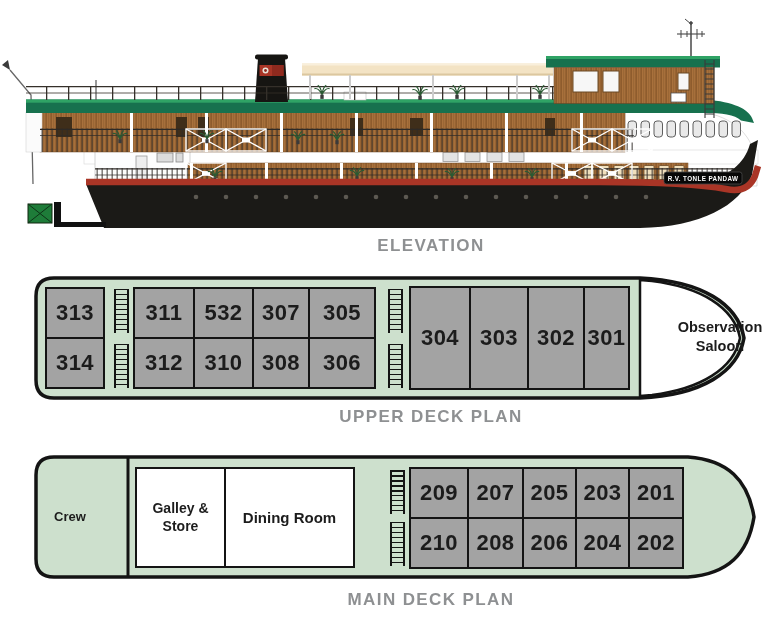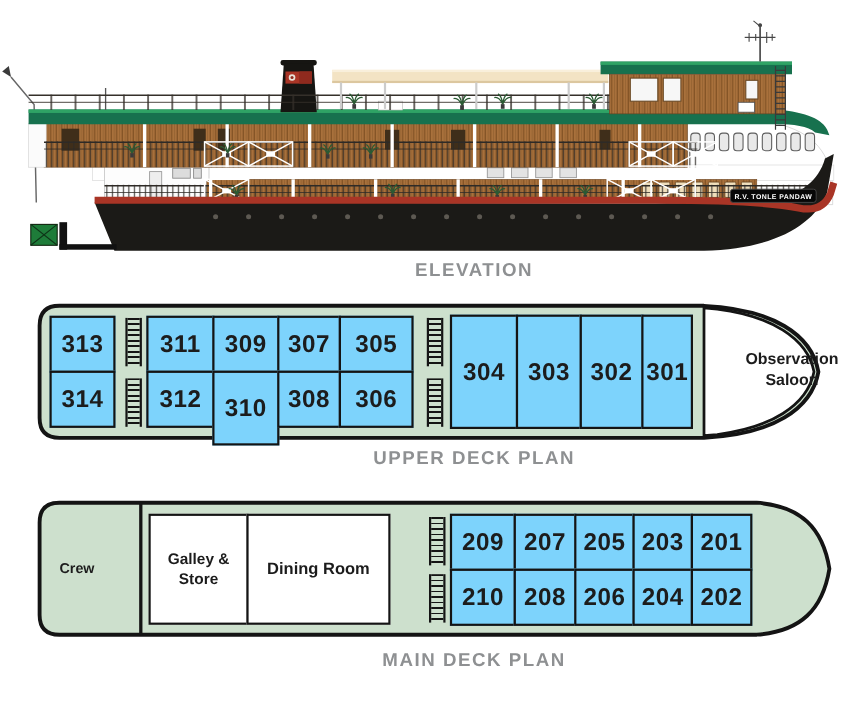--- a/index.html
+++ b/index.html
@@ -12,21 +12,21 @@
   .f-saloon{fill:#ffffff;stroke:var(--outline);stroke-width:2.5;}
   .f-roofd{fill:var(--roof_dark);}
   .f-roofl{fill:var(--roof_light);}
   .f-hull{fill:var(--hull);}
   .s-stripe{stroke:var(--stripe_red);stroke-width:6.5;fill:none;}
   .f-canopy{fill:var(--canopy);}
   .f-rudder{fill:var(--rudder_green);stroke:#10240f;stroke-width:1;}
   
   .deck-label{position:absolute;left:0;width:768px;text-align:center;font-weight:bold;
               font-size:17px;letter-spacing:1.4px;color:var(--label_gray);margin-left:47px;}
-  .cabin{position:absolute;background:#7dd3fc;border:2.5px solid var(--outline);box-sizing:border-box;
+  .cabin{position:absolute;background:#a3a3a3;border:2.5px solid var(--outline);box-sizing:border-box;
          display:flex;align-items:center;justify-content:center;
          font-weight:bold;font-size:22px;color:#1c1c1c;letter-spacing:.5px;}
   .room{position:absolute;background:#fff;border:2.5px solid var(--outline);box-sizing:border-box;
         display:flex;align-items:center;justify-content:center;text-align:center;
         font-weight:bold;color:#1c1c1c;}
   .plain-label{position:absolute;display:flex;align-items:center;justify-content:center;
                text-align:center;font-weight:bold;color:#1c1c1c;}
   .ladder{position:absolute;width:15px;height:44px;box-sizing:border-box;
           border-left:2.5px solid var(--outline);border-right:2.5px solid var(--outline);
           background:repeating-linear-gradient(to bottom,var(--outline) 0 1.5px,transparent 1.5px 5px);}
@@ -274,25 +274,25 @@
     <path class="f-saloon" d="M640,6 V122 L652,121 C700,115 734,95 740,64 C734,33 700,13 652,7 Z"></path>
   </svg>
 
   <div class="cabin" style="left:45px;top:287px;width:60px;height:52px">313</div>
   <div class="cabin" style="left:45px;top:337px;width:60px;height:52px">314</div>
 
   <div class="ladder" style="left:114px;top:289px"></div>
   <div class="ladder" style="left:114px;top:344px"></div>
 
   <div class="cabin" style="left:133px;top:287px;width:62px;height:52px">311</div>
-  <div class="cabin" style="left:193px;top:287px;width:61px;height:52px">309</div>
+  <div class="cabin" style="left:193px;top:287px;width:61px;height:52px">532</div>
   <div class="cabin" style="left:252px;top:287px;width:58px;height:52px">307</div>
   <div class="cabin" style="left:308px;top:287px;width:68px;height:52px">305</div>
   <div class="cabin" style="left:133px;top:337px;width:62px;height:52px">312</div>
-  <div class="cabin" style="left:193px;top:337px;width:61px;height:68px">310</div>
+  <div class="cabin" style="left:193px;top:337px;width:61px;height:52px">310</div>
   <div class="cabin" style="left:252px;top:337px;width:58px;height:52px">308</div>
   <div class="cabin" style="left:308px;top:337px;width:68px;height:52px">306</div>
 
   <div class="ladder" style="left:388px;top:289px"></div>
   <div class="ladder" style="left:388px;top:344px"></div>
 
   <div class="cabin" style="left:409px;top:286px;width:62px;height:104px">304</div>
   <div class="cabin" style="left:469px;top:286px;width:60px;height:104px">303</div>
   <div class="cabin" style="left:527px;top:286px;width:58px;height:104px">302</div>
   <div class="cabin" style="left:583px;top:286px;width:47px;height:104px">301</div>

